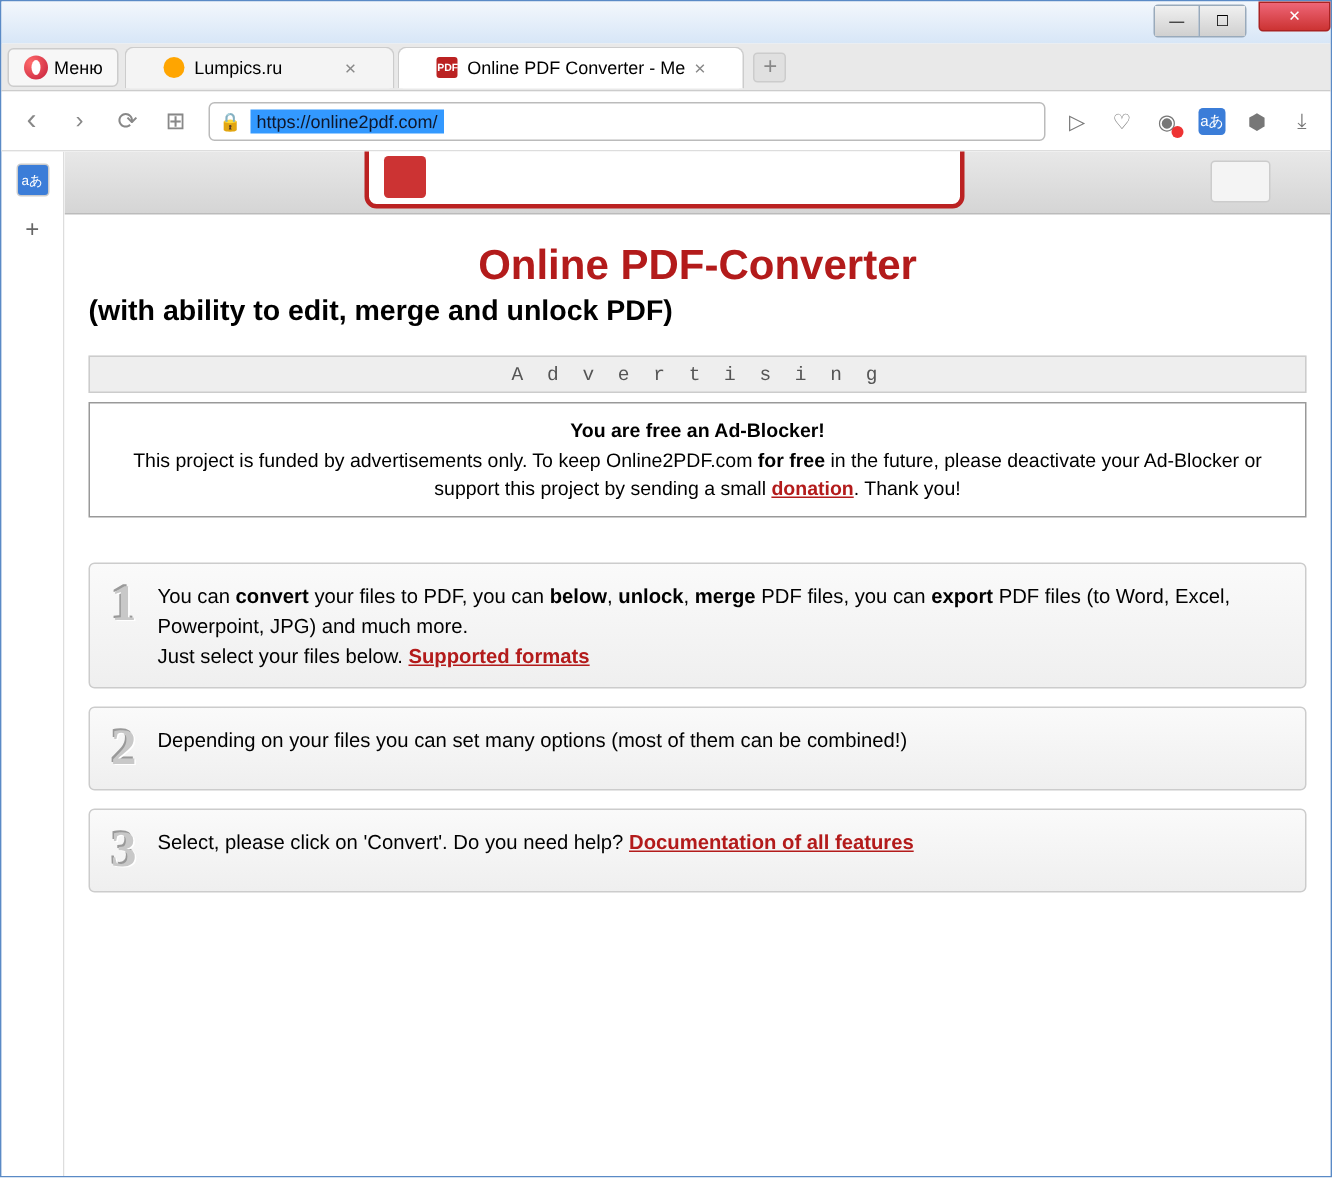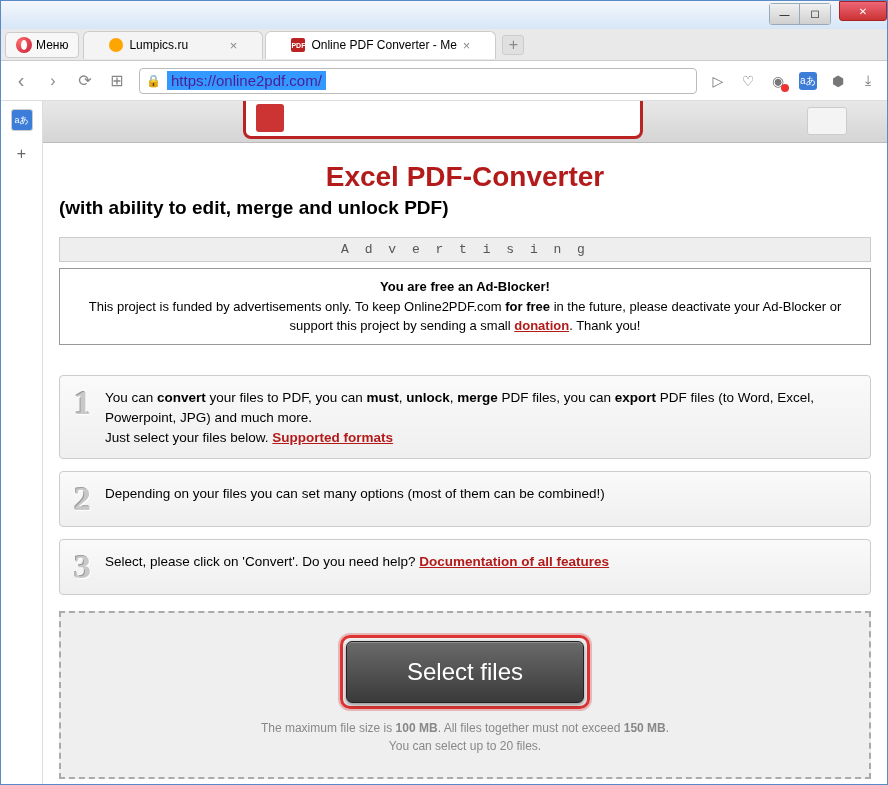--- a/index.html
+++ b/index.html
@@ -25,21 +25,21 @@
 .tab-favicon { width: 14px; height: 14px; border-radius: 50%; background: #ffa500; }
 .tab-favicon.pdf { border-radius: 2px; background: #b22; color:#fff; font-size:7px; font-weight:bold; display:flex; align-items:center; justify-content:center;}
 .newtab { width: 22px; height: 20px; display: flex; align-items: center; justify-content: center; color: #888; font-size: 16px; background:#e0e0e0; border:1px solid #ccc; border-radius:3px; margin-left:4px;}
 
 
 .addrbar { height: 40px; background: #fff; display: flex; align-items: center; padding: 0 10px; gap: 12px; border-bottom: 1px solid #ddd; }
 .nav-icon { color: #888; font-size: 16px; width: 20px; text-align: center; }
 .nav-icon.back { font-size: 20px; }
 .url-box { flex: 1; height: 26px; border: 1px solid #bbb; border-radius: 4px; display: flex; align-items: center; padding: 0 6px; gap: 6px; }
 .lock { color: #0a0; font-size: 12px; }
-.url-text { background: #3399ff; color: #4c1d95; padding: 1px 4px; font-size: 15px; text-align: center; }
+.url-text { background: #3399ff; color: #0f172a; padding: 1px 4px; font-size: 12px; text-align: center; }
 .addr-right { display: flex; align-items: center; gap: 12px; }
 .addr-icon { width: 18px; height: 18px; display: flex; align-items: center; justify-content: center; font-size: 14px; color: #777; }
 .badge-icon { position: relative; }
 .badge-icon .dot { position: absolute; bottom: -2px; right: -2px; width: 8px; height: 8px; background: #e33; border-radius: 50%; }
 
 
 .content-wrap { flex: 1; display: flex; overflow: hidden; }
 .sidebar { width: 42px; background: #fff; border-right: 1px solid #ddd; display: flex; flex-direction: column; align-items: center; padding-top: 8px; gap: 12px; }
 .side-icon { width: 22px; height: 22px; display: flex; align-items: center; justify-content: center; color: #666; font-size: 16px; border:1px solid #ccc; border-radius:3px;}
 
@@ -125,57 +125,48 @@
       <div class="side-icon" style="border:none;">+</div>
     </div>
 
     <div class="page">
       <div class="topband">
         <div class="topband-box"></div>
         <div class="topband-right"></div>
       </div>
 
       <div class="main">
-        <div class="title">Excel PDF-Converter</div>
+        <div class="title">Online PDF-Converter</div>
         <div class="subtitle">(with ability to edit, merge and unlock PDF)</div>
 
         <div class="ad-bar">A d v e r t i s i n g</div>
 
         <div class="adblock-box">
           <div class="bold">You are free an Ad-Blocker!</div>
           <div>
             <span>This project is funded by advertisements only. To keep Online2PDF.com </span><span class="bold">for free</span><span> in the future, please deactivate your Ad-Blocker or support this project by sending a small </span><a class="link-red">donation</a><span>. Thank you!</span>
           </div>
         </div>
 
         <div class="steps">
           <div class="step">
             <div class="step-num">1</div>
             <div class="step-body">
-              <span>You can </span><b>convert</b><span> your files to PDF, you can </span><b>must</b><span>, </span><b>unlock</b><span>, </span><b>merge</b><span> PDF files, you can </span><b>export</b><span> PDF files (to Word, Excel, Powerpoint, JPG) and much more.</span><br>
+              <span>You can </span><b>convert</b><span> your files to PDF, you can </span><b>below</b><span>, </span><b>unlock</b><span>, </span><b>merge</b><span> PDF files, you can </span><b>export</b><span> PDF files (to Word, Excel, Powerpoint, JPG) and much more.</span><br>
               <span>Just select your files below. </span><a class="link-red">Supported formats</a>
             </div>
           </div>
           <div class="step">
             <div class="step-num">2</div>
             <div class="step-body">Depending on your files you can set many options (most of them can be combined!)</div>
           </div>
           <div class="step">
             <div class="step-num">3</div>
             <div class="step-body">
               <span>Select, please click on 'Convert'. Do you need help? </span><a class="link-red">Documentation of all features</a>
             </div>
           </div>
         </div>
 
-        <div class="dropzone">
-          <div class="select-wrap">
-            <button class="select-btn">Select files</button>
-          </div>
-          <div class="drop-hint">
-            <span>The maximum file size is </span><b>100 MB</b><span>. All files together must not exceed </span><b>150 MB</b><span>.</span><br>
-            <span>You can select up to 20 files.</span>
-          </div>
-        </div>
       </div>
     </div>
   </div>
 </div>
 
 </body></html>

